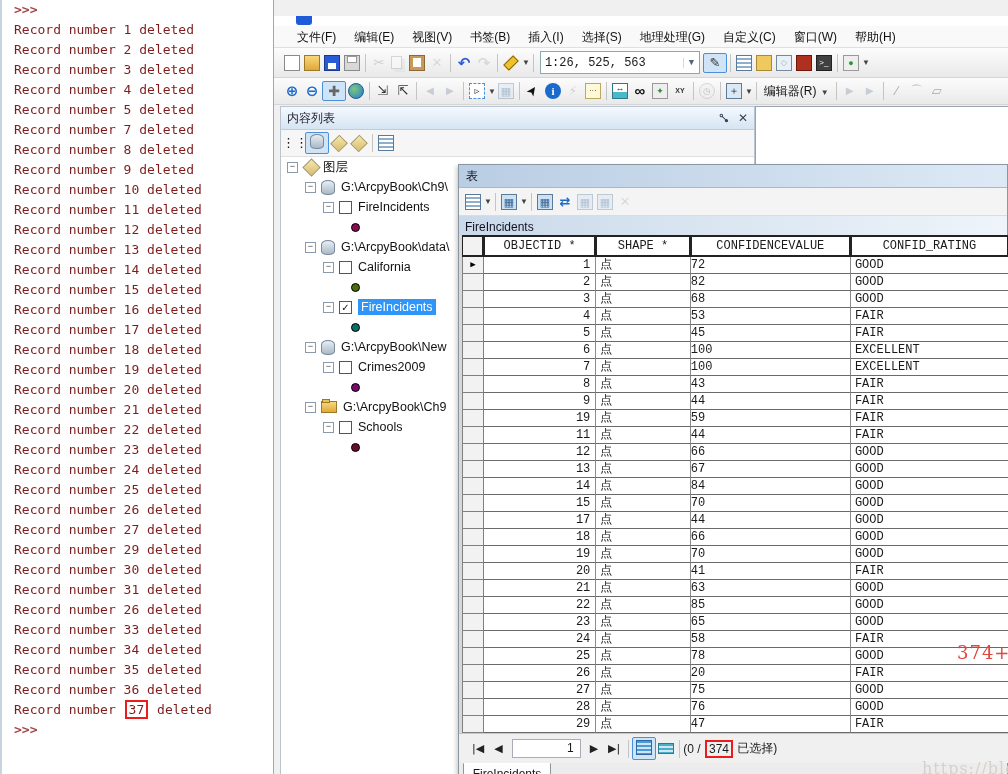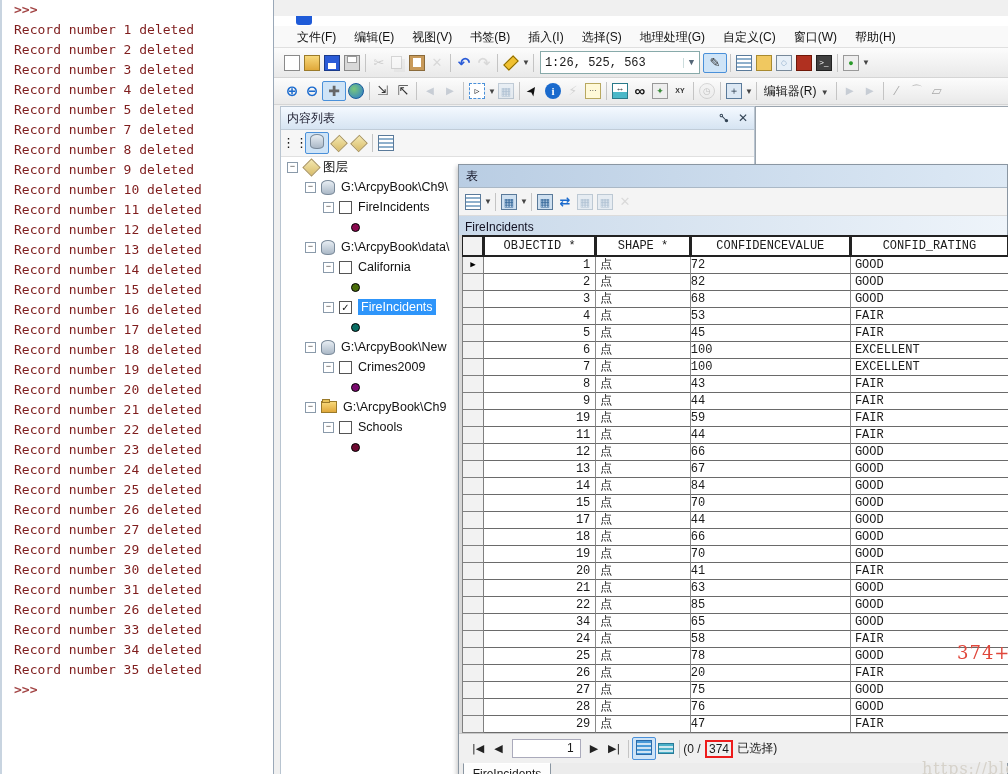--- a/index.html
+++ b/index.html
@@ -180,20 +180,22 @@
       <div class="con-line">Record number 25 deleted</div>
       <div class="con-line">Record number 26 deleted</div>
       <div class="con-line">Record number 27 deleted</div>
       <div class="con-line">Record number 29 deleted</div>
       <div class="con-line">Record number 30 deleted</div>
       <div class="con-line">Record number 31 deleted</div>
       <div class="con-line">Record number 26 deleted</div>
       <div class="con-line">Record number 33 deleted</div>
       <div class="con-line">Record number 34 deleted</div>
       <div class="con-line">Record number 35 deleted</div>
+      <div class="con-line">Record number 36 deleted</div>
+      <div class="con-line">Record number <span class="redbox" style="border-color: rgb(237, 28, 28);">37</span> deleted</div>
       <div class="con-line con-prompt">&gt;&gt;&gt;</div>
     </div>
 
   <div id="arcmap">
     <div id="titlesliver">
       <div id="appicon"></div>
     </div>
 
     <div id="menubar">
         <span class="menu-item">文件(F)</span>
@@ -551,21 +553,21 @@
             </div>
             <div class="grow">
               <div class="gcell c0"></div>
               <div class="gcell c1">22</div>
               <div class="gcell c2">点</div>
               <div class="gcell c3">85</div>
               <div class="gcell c4">GOOD</div>
             </div>
             <div class="grow">
               <div class="gcell c0"></div>
-              <div class="gcell c1">34</div>
+              <div class="gcell c1">23</div>
               <div class="gcell c2">点</div>
               <div class="gcell c3">65</div>
               <div class="gcell c4">GOOD</div>
             </div>
             <div class="grow">
               <div class="gcell c0"></div>
               <div class="gcell c1">24</div>
               <div class="gcell c2">点</div>
               <div class="gcell c3">58</div>
               <div class="gcell c4">FAIR</div>

